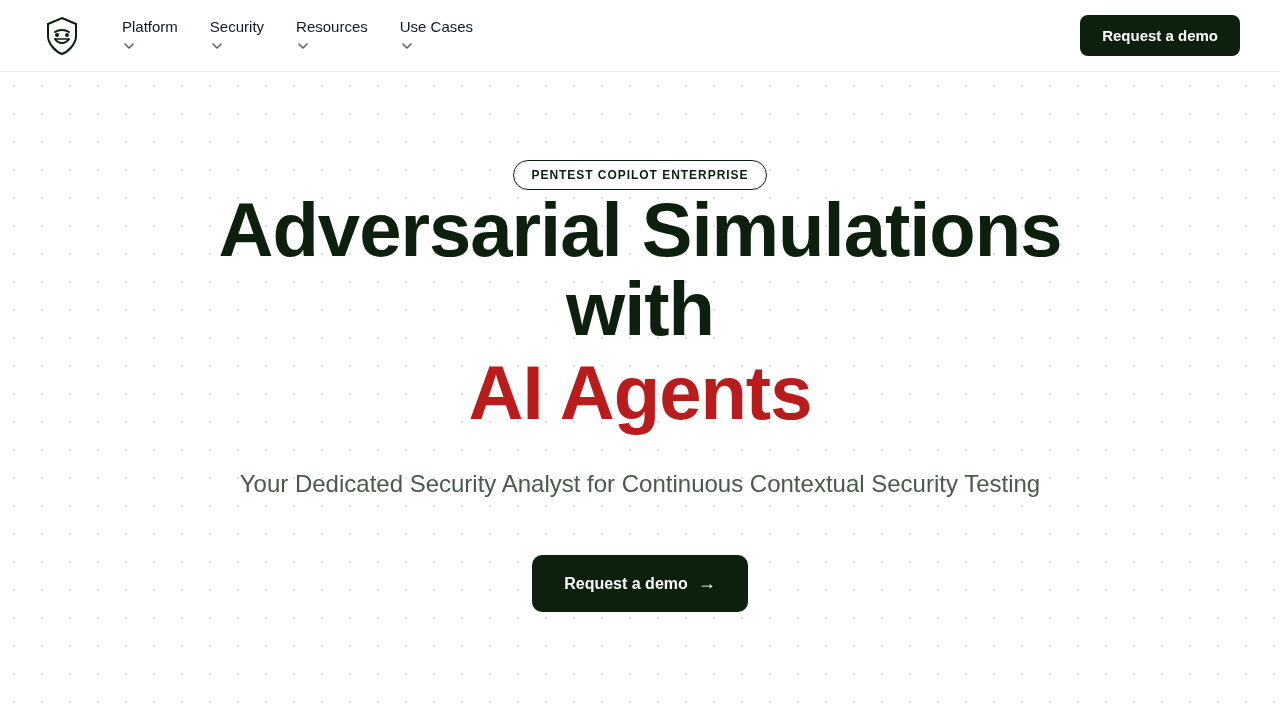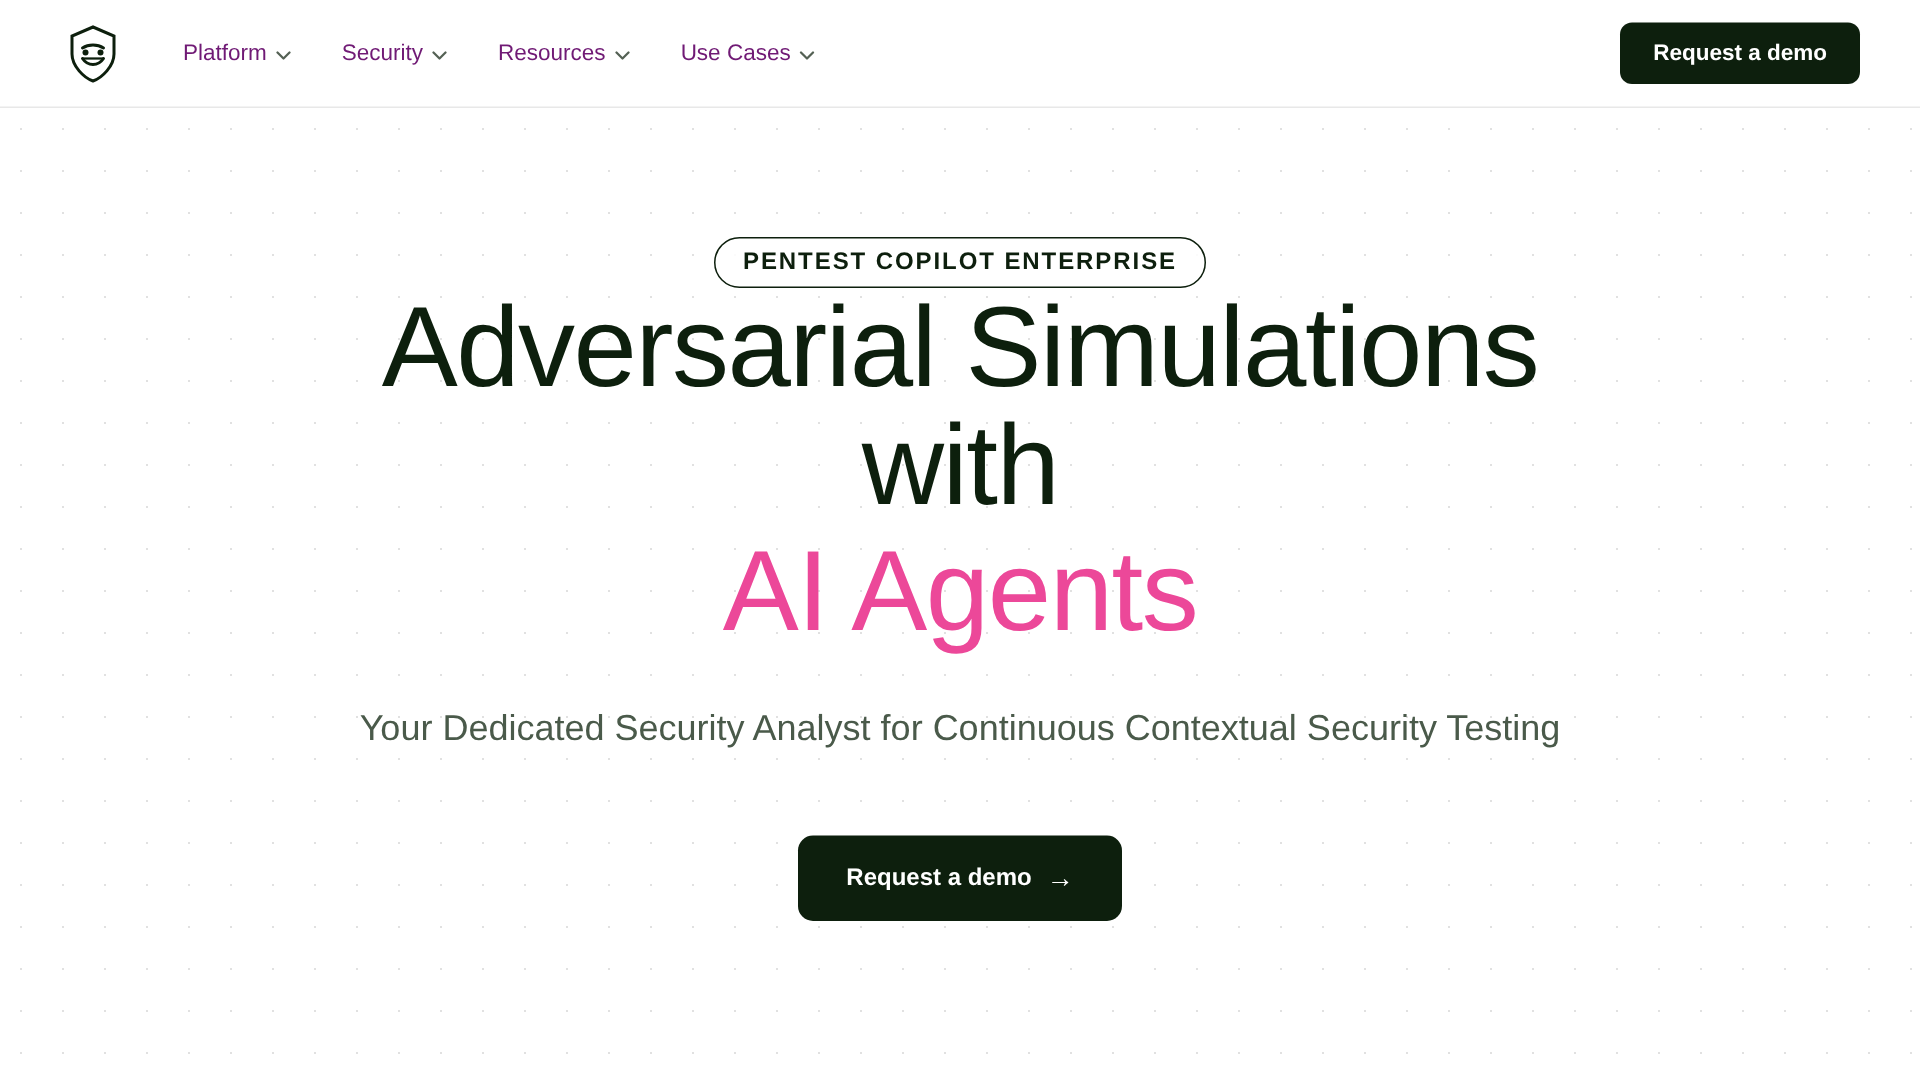--- a/index.html
+++ b/index.html
@@ -38,30 +38,31 @@
 
     .nav-links {
       display: flex;
       align-items: center;
       gap: 4px;
       margin-left: 16px;
     }
 
     .nav-item {
       display: flex;
-      align-items: flex-end;
+      align-items: flex-start;
       gap: 4px;
       padding: 8px 14px;
       font-size: 15px;
       font-weight: 500;
-      color: #701a75;
+      color: #0f172a;
       cursor: pointer;
       border-radius: 6px;
       transition: background 0.15s;
       white-space: nowrap;
+      flex-direction: column;
     }
 
     .chevron-icon {
       width: 14px;
       height: 14px;
       opacity: 0.7;
     }
 
     .nav-cta {
       background: #0d1f0d;
@@ -104,41 +105,41 @@
       position: relative;
       z-index: 1;
       max-width: 900px;
     }
 
     .badge {
       display: inline-block;
       border: 1.5px solid #0d1f0d;
       border-radius: 999px;
       padding: 7px 18px;
-      font-size: 16px;
+      font-size: 12px;
       font-weight: 600;
       letter-spacing: 0.08em;
       color: #0d1f0d;
       background: rgba(255,255,255,0.85);
     }
 
     .hero-title-black {
       font-size: 76px;
-      font-weight: 400;
+      font-weight: 700;
       line-height: 1.05;
       color: #0d1f0d;
       letter-spacing: -1px;
       margin-bottom: 4px;
     }
 
     .hero-title-green {
       font-size: 76px;
-      font-weight: 400;
+      font-weight: 700;
       line-height: 1.05;
-      color: #ec4899;
+      color: #b91c1c;
       letter-spacing: -1px;
       margin-bottom: 32px;
     }
 
     .hero-subtitle {
       font-size: 24px;
       color: #4a5a4a;
       font-weight: 400;
       margin-bottom: 52px;
       line-height: 1.6;

